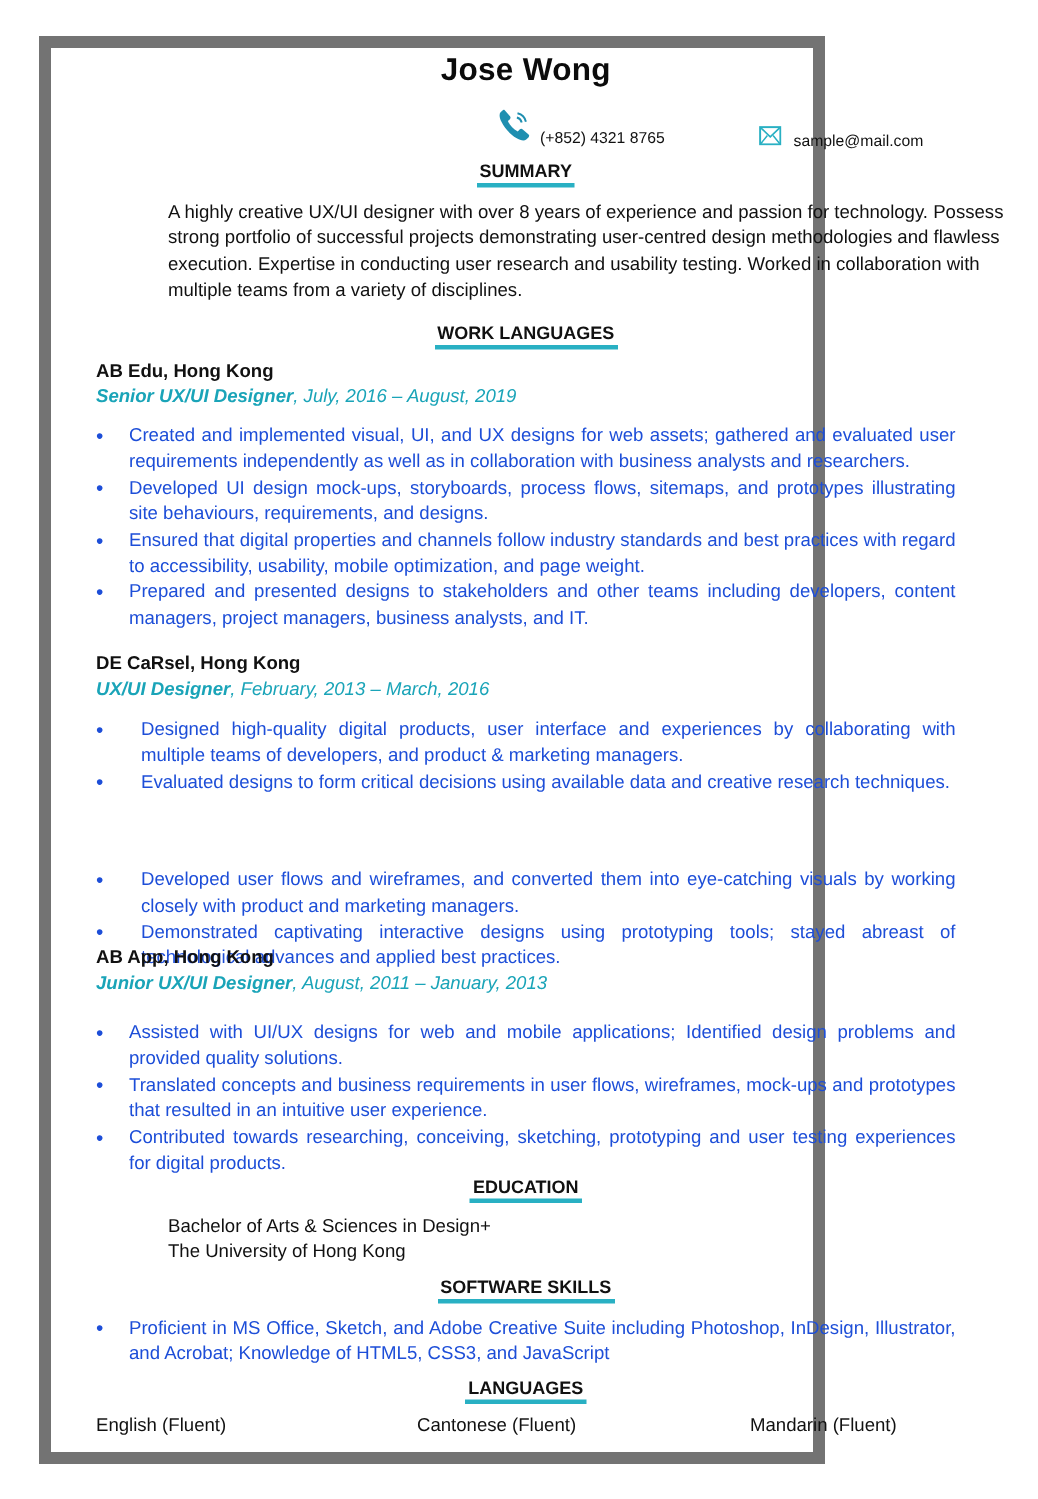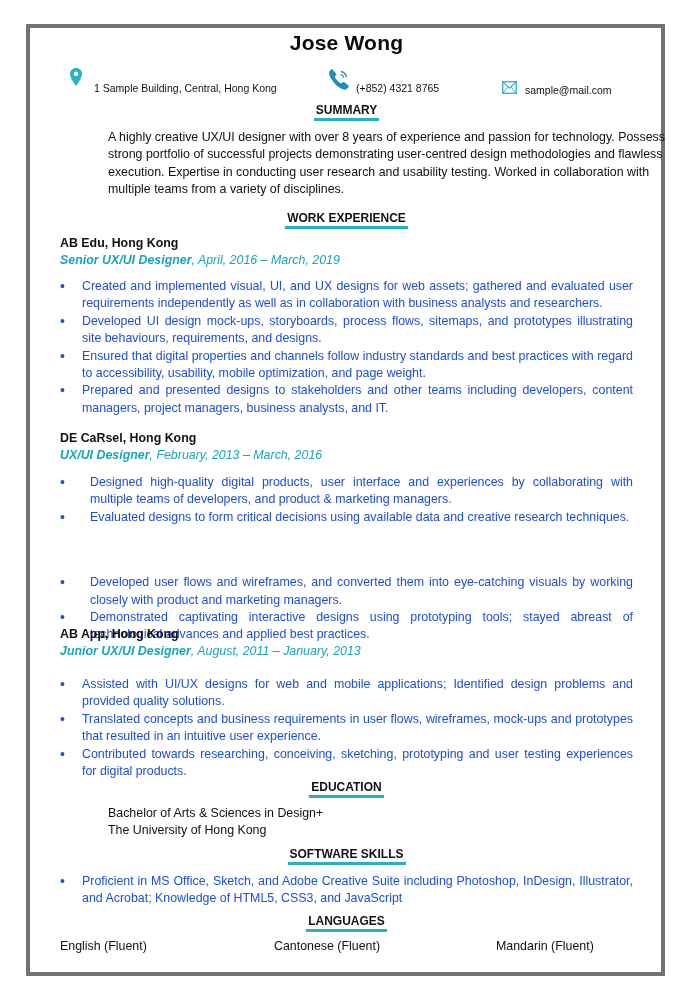--- a/index.html
+++ b/index.html
@@ -1,20 +1,20 @@
 <!DOCTYPE html>
 <html><head>
   <meta charset="utf-8">
   <style>
     * { box-sizing: border-box; margin: 0; padding: 0; }
     html, body { width: 692px; height: 999px; background: #ffffff; overflow: hidden; }
     body { font-family: "Liberation Sans", sans-serif; color: #111111; position: relative; }
     .page {
-      position: absolute; left: 26px; top: 24px; width: 639px; height: 952px;
-      border: 4px solid #737373;
+      position: absolute; left: 26px; top: 24px; width: 524px; height: 952px;
+      border: 8px solid #737373;
     }
     .content { position: absolute; left: 30px; top: 0; width: 573px; }
     .name {
       position: absolute; left: 0; width: 100%; top: 3px; text-align: center;
       font-size: 21px; font-weight: bold; letter-spacing: 0.2px; color: #0b0b0b;
     }
     .contact { position: absolute; top: 40px; left: 0; width: 100%; height: 30px; font-size: 10.5px; }
     .contact-item { position: absolute; display: flex; align-items: flex-start; }
     .contact-item .icon { display: inline-block; }
     .contact-item .txt { display: inline-block; margin-top: 14px; }
@@ -53,29 +53,20 @@
   </style>
 </head>
 <body>
 
 <div class="page">
   <div class="content">
 
     <div class="name">Jose Wong</div>
 
     <div class="contact">
-      <div class="contact-item ci-address">
-        <span class="icon">
-          <svg width="12" height="18" viewBox="0 0 12 18">
-            <path d="M6 0 C2.7 0 0 2.6 0 5.9 C0 10 6 18 6 18 C6 18 12 10 12 5.9 C12 2.6 9.3 0 6 0 Z" fill="#29b0c3"></path>
-            <circle cx="6" cy="5.8" r="2.2" fill="#ffffff"></circle>
-          </svg>
-        </span>
-        <span class="txt">1 Sample Building, Central, Hong Kong</span>
-      </div>
 
       <div class="contact-item ci-phone">
         <span class="icon">
           <svg width="22" height="22" viewBox="0 0 22 22">
             <path d="M4.5 1.5 L8 5.5 C8.6 6.2 8.4 7 7.8 7.6 L6.6 8.6 C7.8 11.4 10.2 14 13.2 15.6 L14.4 14.4 C15 13.8 15.8 13.7 16.5 14.3 L20.4 17.6 C21 18.2 20.9 19 20.3 19.6 L18.8 21 C17.5 22.2 14.8 21.6 12.2 20 C8.2 17.6 4.3 13.4 2.3 9.2 C1 6.6 0.6 4.2 1.7 2.9 L3 1.6 C3.5 1.1 4 1.1 4.5 1.5 Z" fill="#1f8fb0"></path>
             <path d="M13 3.5 C16 4.2 18 6.3 18.6 9.2" stroke="#1f8fb0" stroke-width="1.3" fill="none"></path>
             <path d="M12.6 6.3 C14.3 6.8 15.4 8 15.8 9.7" stroke="#1f8fb0" stroke-width="1.3" fill="none"></path>
           </svg>
         </span>
         <span class="txt">(+852) 4321 8765</span>
@@ -92,26 +83,26 @@
         <span class="txt">sample@mail.com</span>
       </div>
     </div>
 
     <div class="section-title" style="top:75px;">
       <span>SUMMARY</span>
     </div>
     <div class="para" style="top:101px;">A highly creative UX/UI designer with over 8 years of experience and passion for technology.  Possess strong portfolio of successful projects demonstrating user-centred design methodologies and flawless execution. Expertise in conducting user research and usability testing. Worked in collaboration with multiple teams from a variety of disciplines.</div>
 
     <div class="section-title" style="top:183px;">
-      <span>WORK EXPERIENCE</span>
+      <span>WORK LANGUAGES</span>
     </div>
 
     <div class="company" style="top:208px;">AB Edu, Hong Kong</div>
     <div class="role" style="top:225px;">
-      <b>Senior UX/UI Designer</b><span>, April, 2016 – March, 2019</span>
+      <b>Senior UX/UI Designer</b><span>, July, 2016 – August, 2019</span>
     </div>
     <ul class="bullets" style="top:250px;">
       <li>Created and implemented visual, UI, and UX designs for web assets; gathered and evaluated user requirements independently as well as in collaboration with business analysts and researchers.</li>
       <li>Developed UI design mock-ups, storyboards, process flows, sitemaps, and prototypes illustrating site behaviours, requirements, and designs.</li>
       <li>Ensured that digital properties and channels follow industry standards and best practices with regard to accessibility, usability, mobile optimization, and page weight.</li>
       <li>Prepared and presented designs to stakeholders and other teams including developers, content managers, project managers, business analysts, and IT.</li>
     </ul>
 
     <div class="company" style="top:403px;">DE CaRsel, Hong Kong</div>
     <div class="role" style="top:420px;">

